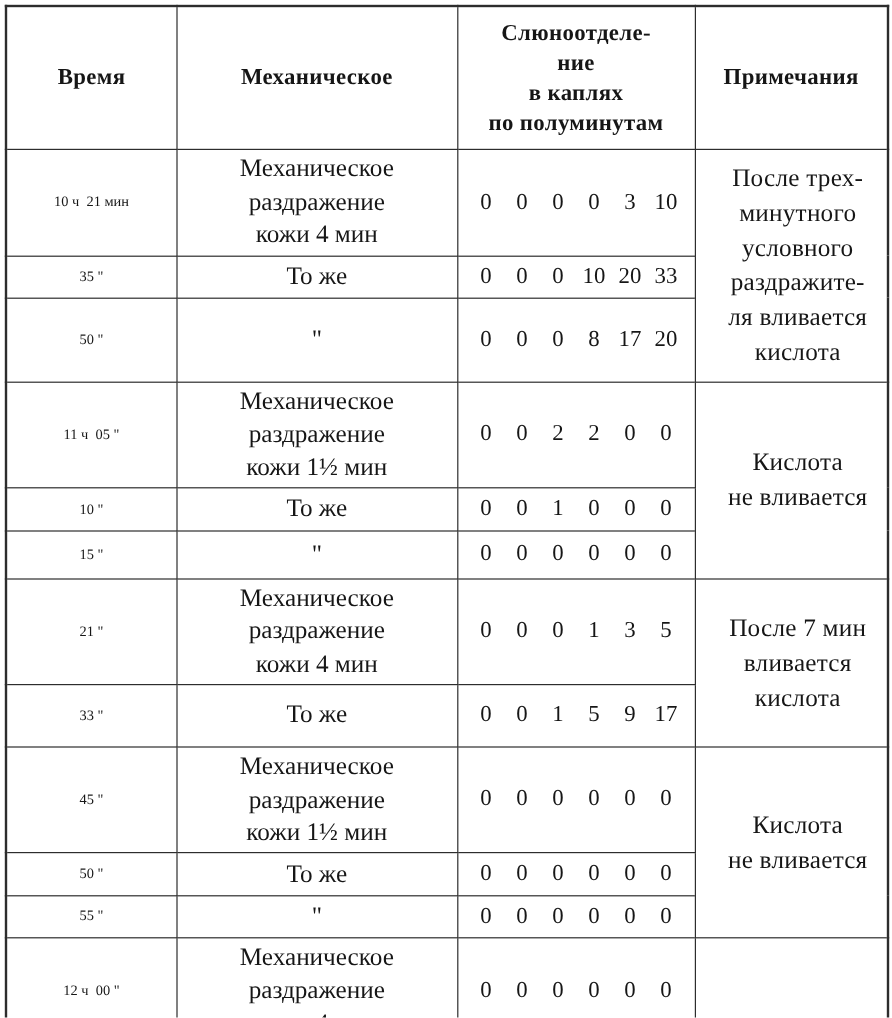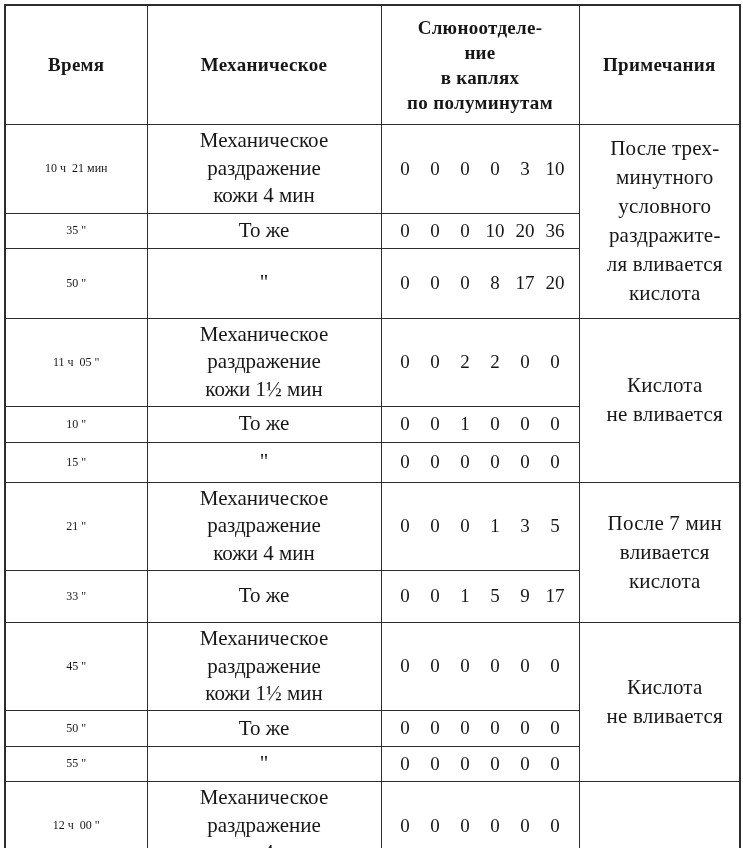--- a/index.html
+++ b/index.html
@@ -139,21 +139,21 @@
       <tr class="rh2">
         <td class="time-cell">35 "</td>
         <td class="stim-cell">То же</td>
         <td class="drops-cell">
           <div class="drops-row">
             <span>0</span>
             <span>0</span>
             <span>0</span>
             <span>10</span>
             <span>20</span>
-            <span>36</span>
+            <span>33</span>
           </div>
         </td>
       </tr>
       <tr class="rh3">
         <td class="time-cell">50 "</td>
         <td class="stim-cell">"</td>
         <td class="drops-cell">
           <div class="drops-row">
             <span>0</span>
             <span>0</span>

